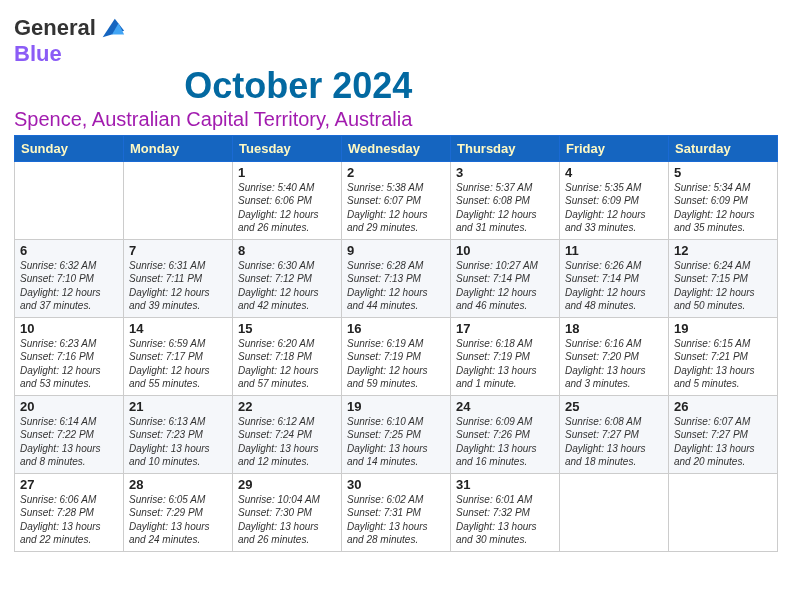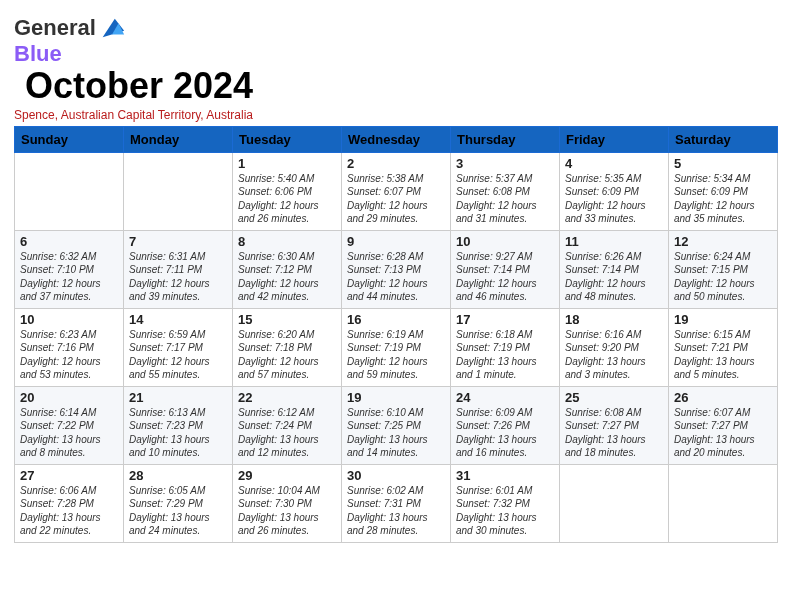--- a/index.html
+++ b/index.html
@@ -37,36 +37,36 @@
       width: 28px;
       height: 28px;
       margin-left: 2px;
     }
     .title-block {
       text-align: right;
     }
     .month-title {
       font-size: 36px;
       font-weight: bold;
-      color: #000000;
+      color: #0369a1;
       line-height: 1.1;
     }
     .subtitle {
-      font-size: 12px;
-      color: #b91c1c;
+      font-size: 20px;
+      color: #a21caf;
       margin-top: 2px;
     }
     .calendar {
       width: 100%;
       border-collapse: collapse;
       border: 1px solid #bbb;
     }
     .calendar th {
       background: #1565c0;
-      color: #000000;
+      color: #fef9c3;
       font-size: 13px;
       font-weight: bold;
       text-align: left;
       padding: 5px 6px;
       border: 1px solid #1a6ad4;
     }
     .calendar td {
       vertical-align: top;
       padding: 3px 5px;
       border: 1px solid #ccc;
@@ -197,21 +197,21 @@
           </td>
           <td>
             <span class="day-num">9</span>
             <div class="day-info">Sunrise: 6:28 AM
 Sunset: 7:13 PM
 Daylight: 12 hours
 and 44 minutes.</div>
           </td>
           <td>
             <span class="day-num">10</span>
-            <div class="day-info">Sunrise: 9:27 AM
+            <div class="day-info">Sunrise: 10:27 AM
 Sunset: 7:14 PM
 Daylight: 12 hours
 and 46 minutes.</div>
           </td>
           <td>
             <span class="day-num">11</span>
             <div class="day-info">Sunrise: 6:26 AM
 Sunset: 7:14 PM
 Daylight: 12 hours
 and 48 minutes.</div>
@@ -256,21 +256,21 @@
           <td>
             <span class="day-num">17</span>
             <div class="day-info">Sunrise: 6:18 AM
 Sunset: 7:19 PM
 Daylight: 13 hours
 and 1 minute.</div>
           </td>
           <td>
             <span class="day-num">18</span>
             <div class="day-info">Sunrise: 6:16 AM
-Sunset: 9:20 PM
+Sunset: 7:20 PM
 Daylight: 13 hours
 and 3 minutes.</div>
           </td>
           <td>
             <span class="day-num">19</span>
             <div class="day-info">Sunrise: 6:15 AM
 Sunset: 7:21 PM
 Daylight: 13 hours
 and 5 minutes.</div>
           </td>

